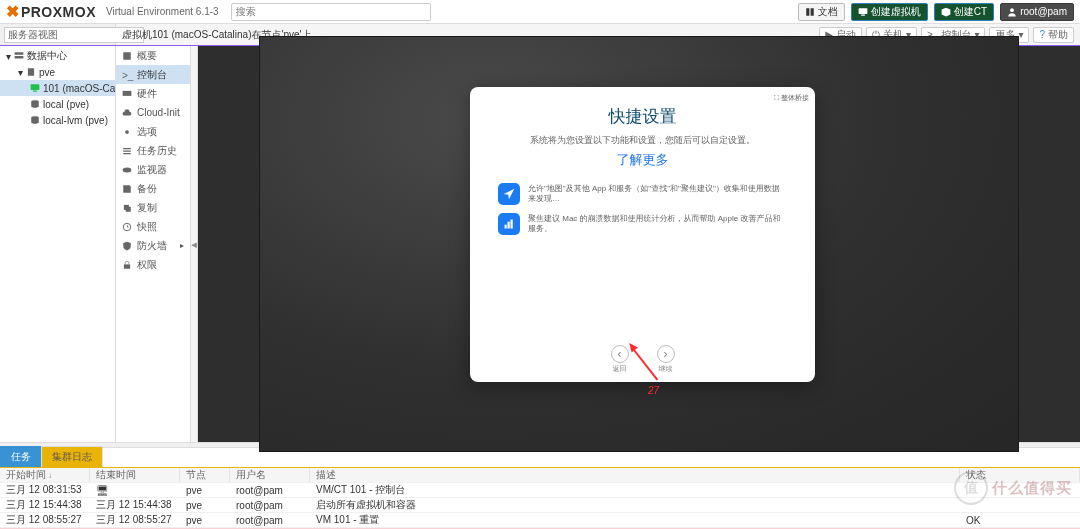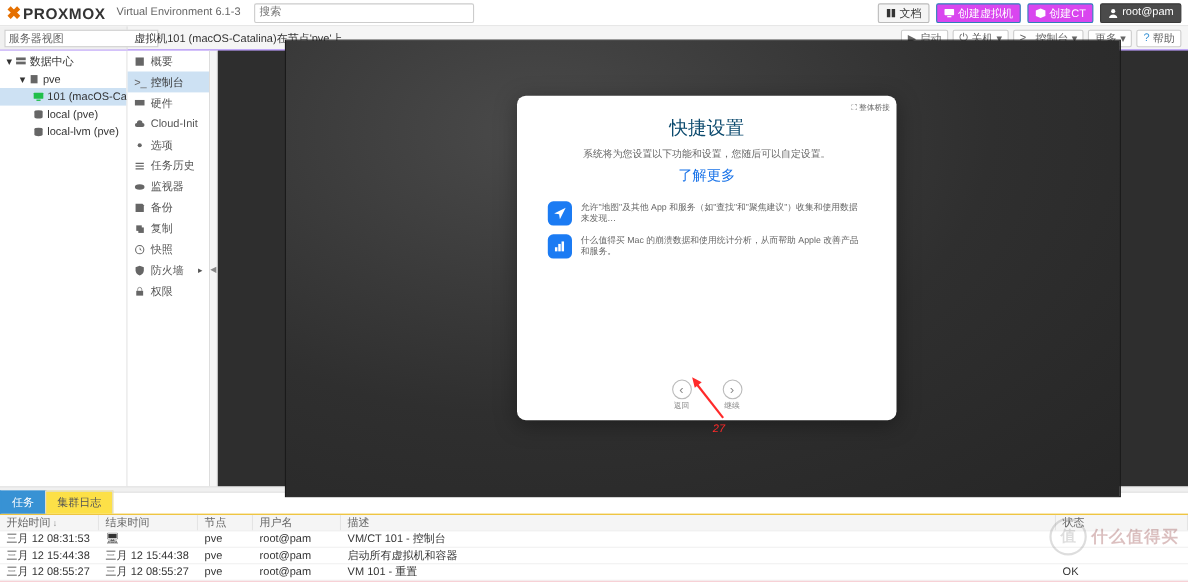--- a/index.html
+++ b/index.html
@@ -4,21 +4,21 @@
 <style>
   *{box-sizing:border-box;margin:0;padding:0;font-family:Arial,"Microsoft YaHei",sans-serif}
   html,body{width:1080px;height:529px;overflow:hidden;background:#fff;font-size:11px;color:#333}
   .topbar{height:24px;background:#fff;border-bottom:1px solid #ddd;display:flex;align-items:center;padding:0 6px;gap:6px}
   .logo{display:flex;align-items:center;font-weight:700;font-size:14px;color:#333;letter-spacing:.5px}
   .logo-x{color:#e57000;font-size:16px;margin-right:1px}
   .ve-label{font-size:10px;color:#666;margin-left:4px}
   .search{margin-left:6px;height:18px;width:200px;border:1px solid #ccc;border-radius:2px;padding:0 4px;font-size:10px;background:#fff}
   .sp{flex:1}
   .tbtn{height:18px;padding:0 6px;border:1px solid #bbb;border-radius:2px;background:#f5f5f5;display:flex;align-items:center;gap:3px;font-size:10px;color:#333;cursor:pointer}
-  .tbtn.primary{background:#d946ef;color:#fff;border-color:#2f7fba}
+  .tbtn.primary{background:#14532d;color:#fff;border-color:#2f7fba}
   .tbtn.dark{background:#4b4b4b;color:#fff;border-color:#3a3a3a}
   .ico{width:10px;height:10px;display:inline-block}
   .secondbar{height:22px;background:#f5f5f5;border-bottom:1px solid #8b5cf6;display:flex;align-items:stretch}
   .viewsel{width:116px;border-right:1px solid #ddd;display:flex;align-items:center;padding:0 4px;gap:4px;background:#f0f0f0}
   .viewsel input{flex:1;height:16px;border:1px solid #ccc;font-size:10px;padding:0 3px;background:#fff;color:#666}
   .cog{width:12px;height:12px;color:#666}
   .crumb{flex:1;display:flex;align-items:center;padding:0 6px;font-size:10px;color:#333}
   .actbar{display:flex;align-items:center;gap:4px;padding:0 6px}
   .abtn{height:16px;padding:0 5px;border:1px solid #ccc;border-radius:2px;background:#fff;display:flex;align-items:center;gap:3px;font-size:10px;color:#666;cursor:pointer}
   .body{display:flex;height:396px}
@@ -52,21 +52,21 @@
   .navc{width:18px;height:18px;border:1px solid #bbb;border-radius:50%;display:flex;align-items:center;justify-content:center;color:#888;font-size:12px}
   .navl{font-size:7px;color:#888}
   .arrow{position:absolute;pointer-events:none}
   .arrow-head{position:absolute;left:368px;top:305px;width:0;height:0;border-left:4px solid transparent;border-right:4px solid transparent;border-bottom:9px solid #ff2a2a;transform:rotate(-38deg)}
   .arrow-line{position:absolute;left:373px;top:313px;width:2px;height:38px;background:#ff2a2a;transform:rotate(-38deg);transform-origin:top}
   .arrow-lbl{position:absolute;left:388px;top:348px;color:#ff2a2a;font-size:10px;font-style:italic}
   .splith{height:6px;background:#f0f0f0;border-top:1px solid #ddd;border-bottom:1px solid #ddd;cursor:row-resize;display:flex;align-items:center;justify-content:center}
   .splith::after{content:"";width:30px;height:2px;background:#ccc;border-radius:1px}
   .logpane{height:81px;display:flex;flex-direction:column;background:#fff}
   .logtabs{height:20px;display:flex;border-bottom:1px solid #eab308;align-items:flex-end}
-  .ltab{padding:3px 10px;font-size:10px;border:1px solid #ddd;border-bottom:none;background:#fde047;color:#555;cursor:pointer;margin-right:-1px}
+  .ltab{padding:3px 10px;font-size:10px;border:1px solid #ddd;border-bottom:none;background:#eab308;color:#555;cursor:pointer;margin-right:-1px}
   .ltab.sel{background:#3892d4;color:#fff;border-color:#3892d4}
   .loggrid{flex:1;overflow:hidden;font-size:10px}
   .lrow{display:flex;height:15px;align-items:center;border-bottom:1px solid #f0f0f0}
   .lrow.hd{background:#f5f5f5;color:#666;position:relative}
   .lrow.hd .lc{border-right:1px solid #e4e4e4}
   .lrow.err{background:#f7d1d6}
   .lc{padding:0 6px;overflow:hidden;white-space:nowrap;text-overflow:ellipsis}
   .lc.c1{width:90px}.lc.c2{width:90px}.lc.c3{width:50px}.lc.c4{width:80px}.lc.c5{flex:1}.lc.c6{width:120px}
   .srt{font-size:8px;margin-left:2px;color:#888}
   .wm{position:absolute;right:8px;bottom:24px;display:flex;align-items:center;gap:4px;opacity:.28;pointer-events:none}
@@ -287,21 +287,21 @@
             <div class="mac-txt">允许"地图"及其他 App 和服务（如"查找"和"聚焦建议"）收集和使用数据来发现…</div>
           </div>
           <div class="mac-row">
             <div class="mac-ico">
                 <svg viewBox="0 0 16 16" fill="currentColor">
                   <rect x="2" y="9" width="3" height="5"></rect>
                   <rect x="6" y="5" width="3" height="9"></rect>
                   <rect x="10" y="2" width="3" height="12"></rect>
                 </svg>
               </div>
-            <div class="mac-txt">什么值得买 Mac 的崩溃数据和使用统计分析，从而帮助 Apple 改善产品和服务。</div>
+            <div class="mac-txt">聚焦建议 Mac 的崩溃数据和使用统计分析，从而帮助 Apple 改善产品和服务。</div>
           </div>
         </div>
         <div class="mac-nav">
           <div class="navb">
               <div class="navc">‹</div>
               <div class="navl">返回</div>
             </div>
           <div class="navb">
               <div class="navc">›</div>
               <div class="navl">继续</div>

